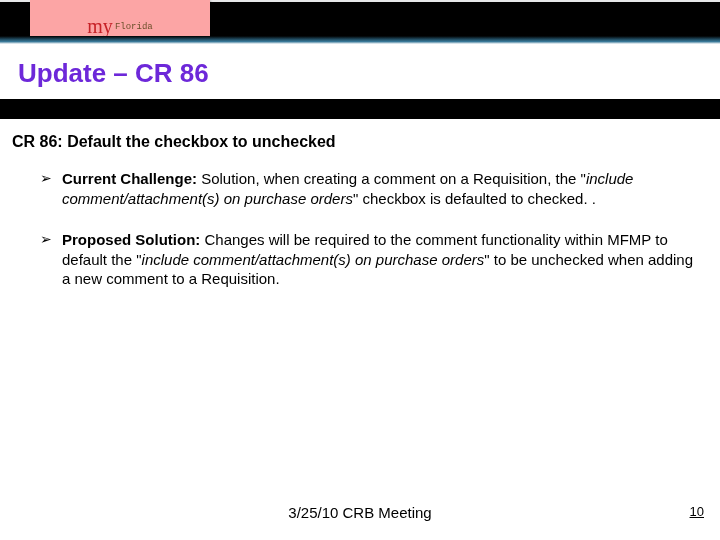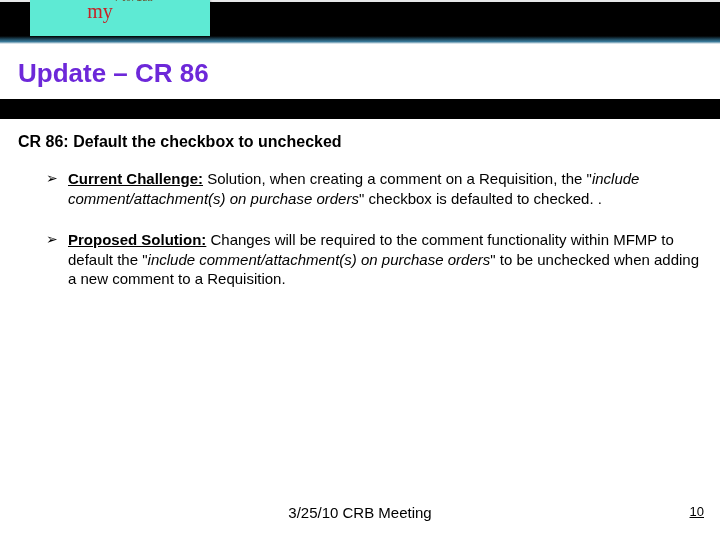--- a/index.html
+++ b/index.html
@@ -16,24 +16,24 @@
     background: #000;
     border-top: 2px solid #e6e7e8;
     position: relative;
   }
   .logo-block {
     position: absolute;
     left: 30px;
     top: -2px;
     width: 180px;
     height: 38px;
-    background: #5eead4;
+    background: #fca5a5;
     box-shadow: 1px 1px 2px rgba(0,0,0,0.3);
     display: flex;
-    align-items: flex-start;
+    align-items: flex-end;
     justify-content: center;
   }
   .logo-my {
     font-family: "Brush Script MT", cursive;
     font-size: 20px;
     color: #c62127;
     margin-right: 2px;
   }
   .logo-florida {
     font-family: Liberation Mono, monospace;
@@ -60,21 +60,21 @@
     font-size: 26px;
     font-weight: bold;
     color: #6d28d9;
     padding: 14px 18px 10px 18px;
   }
   .black-bar {
     height: 20px;
     background: #000;
   }
   .content {
-    padding: 14px 18px 0 18px;
+    padding: 14px 18px 0 12px;
     color: #000;
   }
   .subheading {
     font-size: 16px;
     font-weight: bold;
     margin-bottom: 18px;
   }
   .bullet-list {
     list-style: none;
     padding-left: 28px;
@@ -89,21 +89,20 @@
   .bullet-list li::before {
     content: "➢";
     position: absolute;
     left: 0;
     top: 0;
     font-size: 14px;
     color: #000;
   }
   .bold-underline {
     font-weight: bold;
-    text-decoration: underline;
     text-align: right;
   }
   .italic { font-style: italic; }
   .footer {
     position: absolute;
     bottom: 16px;
     left: 0;
     right: 0;
     height: 20px;
   }

